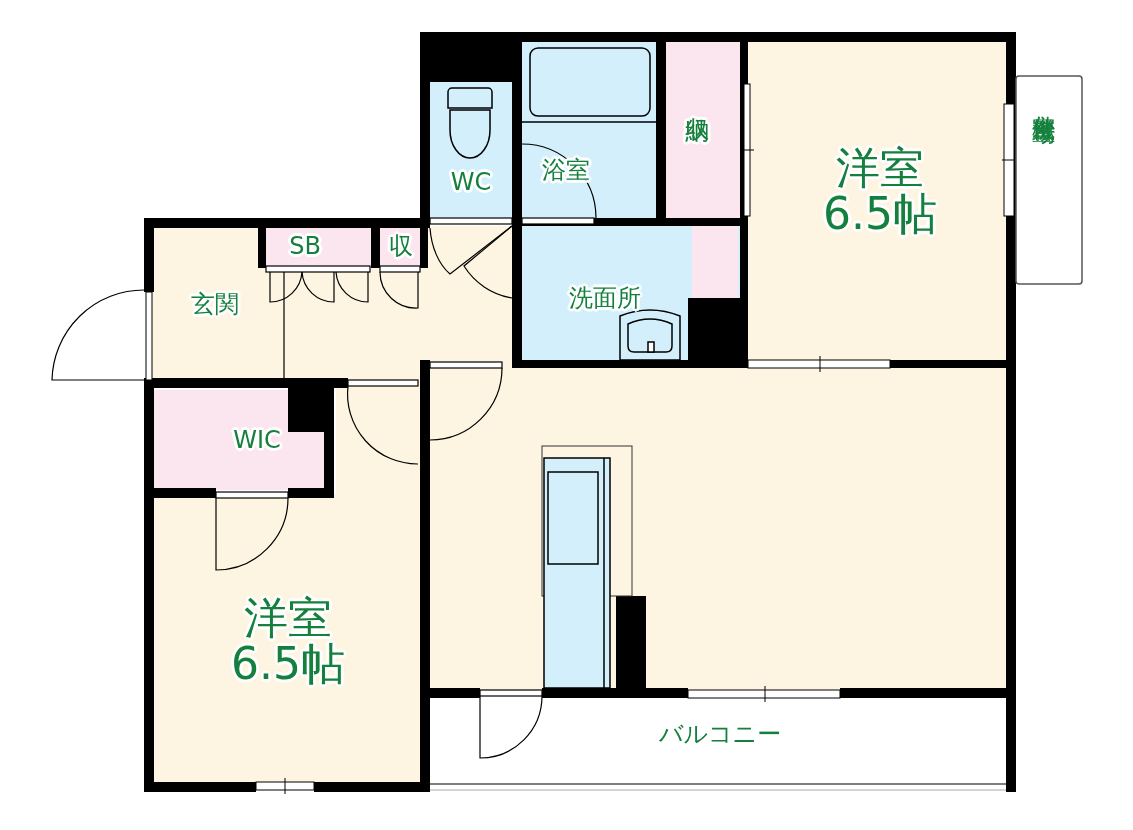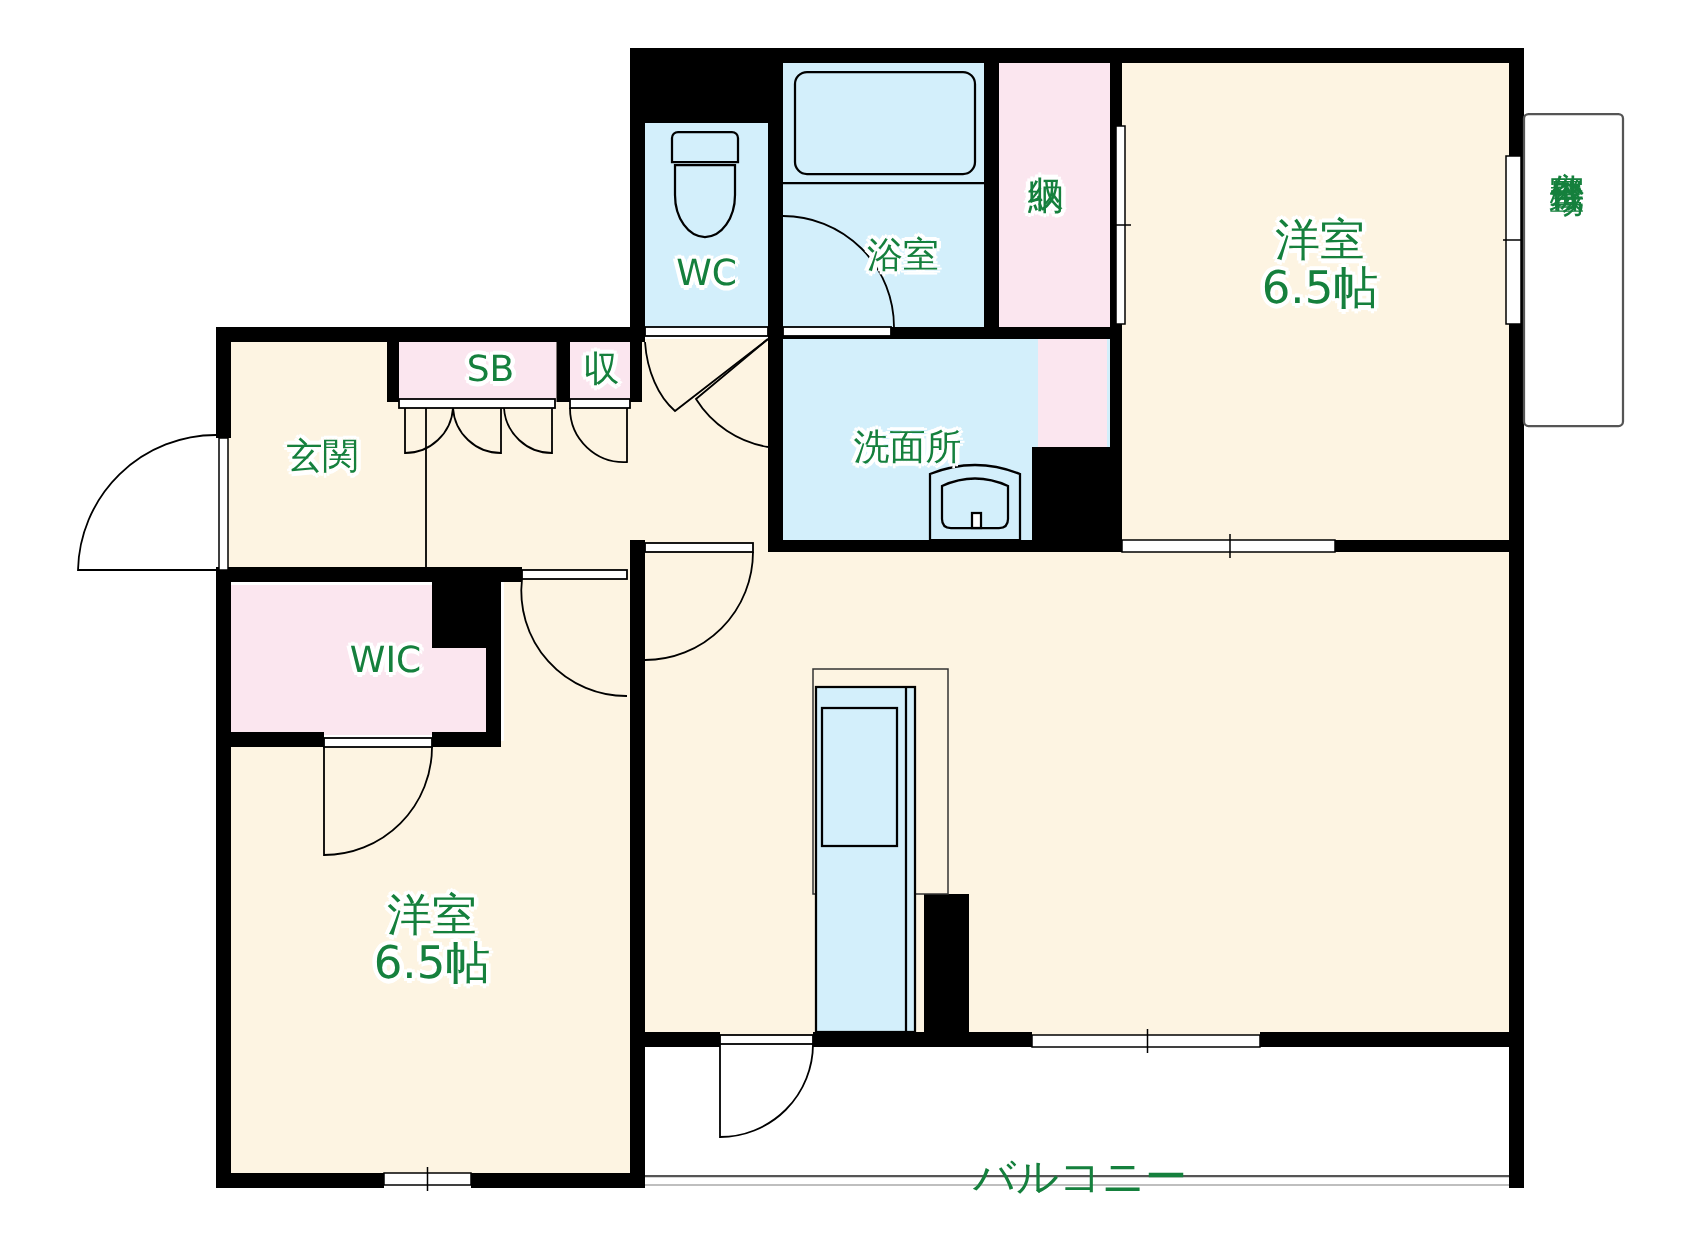--- a/index.html
+++ b/index.html
@@ -1,23 +1,23 @@
 <!DOCTYPE html>
 <html><head>
 <meta charset="utf-8">
 <style>
   html,body{margin:0;padding:0;background:#ffffff;}
   body{width:1133px;height:830px;position:relative;overflow:hidden;font-family:"DejaVu Sans","Liberation Sans",sans-serif;}
   #plan{position:absolute;left:0;top:0;width:1133px;height:830px;}
   .lbl{position:absolute;color:#15803d;text-align:center;line-height:1.05;
        text-shadow:-2px -2px 0 #fff,2px -2px 0 #fff,-2px 2px 0 #fff,2px 2px 0 #fff,0 -3px 0 #fff,0 3px 0 #fff,-3px 0 0 #fff,3px 0 0 #fff;}
-  .big{font-size:30px;}
+  .big{font-size:44px;}
   .sm{font-size:24px;}
   .vert{writing-mode:vertical-rl;text-orientation:upright;letter-spacing:2px;}
-  .bal{font-size:28px;text-shadow:none;margin-top:48px;}
+  .bal{font-size:24px;text-shadow:none;}
 </style>
 </head>
 <body>
 
 <svg id="plan" viewBox="0 0 1133 830" xmlns="http://www.w3.org/2000/svg">
 
   <g>
 
     <rect x="430" y="368" width="577" height="322" fill="#fdf4e2"></rect>
 
@@ -166,21 +166,21 @@
   <div>洋室</div>
   <div>6.5帖</div>
 </div>
 <div class="lbl big" style="left:208px;top:595px;width:160px;">
   <div>洋室</div>
   <div>6.5帖</div>
 </div>
 <div class="lbl big" style="left:690px;top:480px;width:200px;">
 </div>
 <div class="lbl sm" style="left:175px;top:292px;width:80px;">玄関</div>
-<div class="lbl sm" style="left:292px;top:234px;width:70px;">SB</div>
+<div class="lbl sm" style="left:270px;top:234px;width:70px;">SB</div>
 <div class="lbl sm" style="left:382px;top:234px;width:38px;">収</div>
 <div class="lbl sm" style="left:436px;top:170px;width:70px;">WC</div>
-<div class="lbl sm" style="left:552px;top:158px;width:100px;">浴室</div>
+<div class="lbl sm" style="left:516px;top:158px;width:100px;">浴室</div>
 <div class="lbl sm vert" style="left:684px;top:98px;">収納</div>
 <div class="lbl sm" style="left:540px;top:254px;width:130px;margin-top:32px;">洗面所</div>
 <div class="lbl sm" style="left:212px;top:428px;width:90px;">WIC</div>
 <div class="lbl bal" style="left:620px;top:722px;width:200px;">バルコニー</div>
 <div class="lbl sm vert" style="left:1032px;top:96px;font-size:23px;">室外機置場</div>
 
 </body></html>

